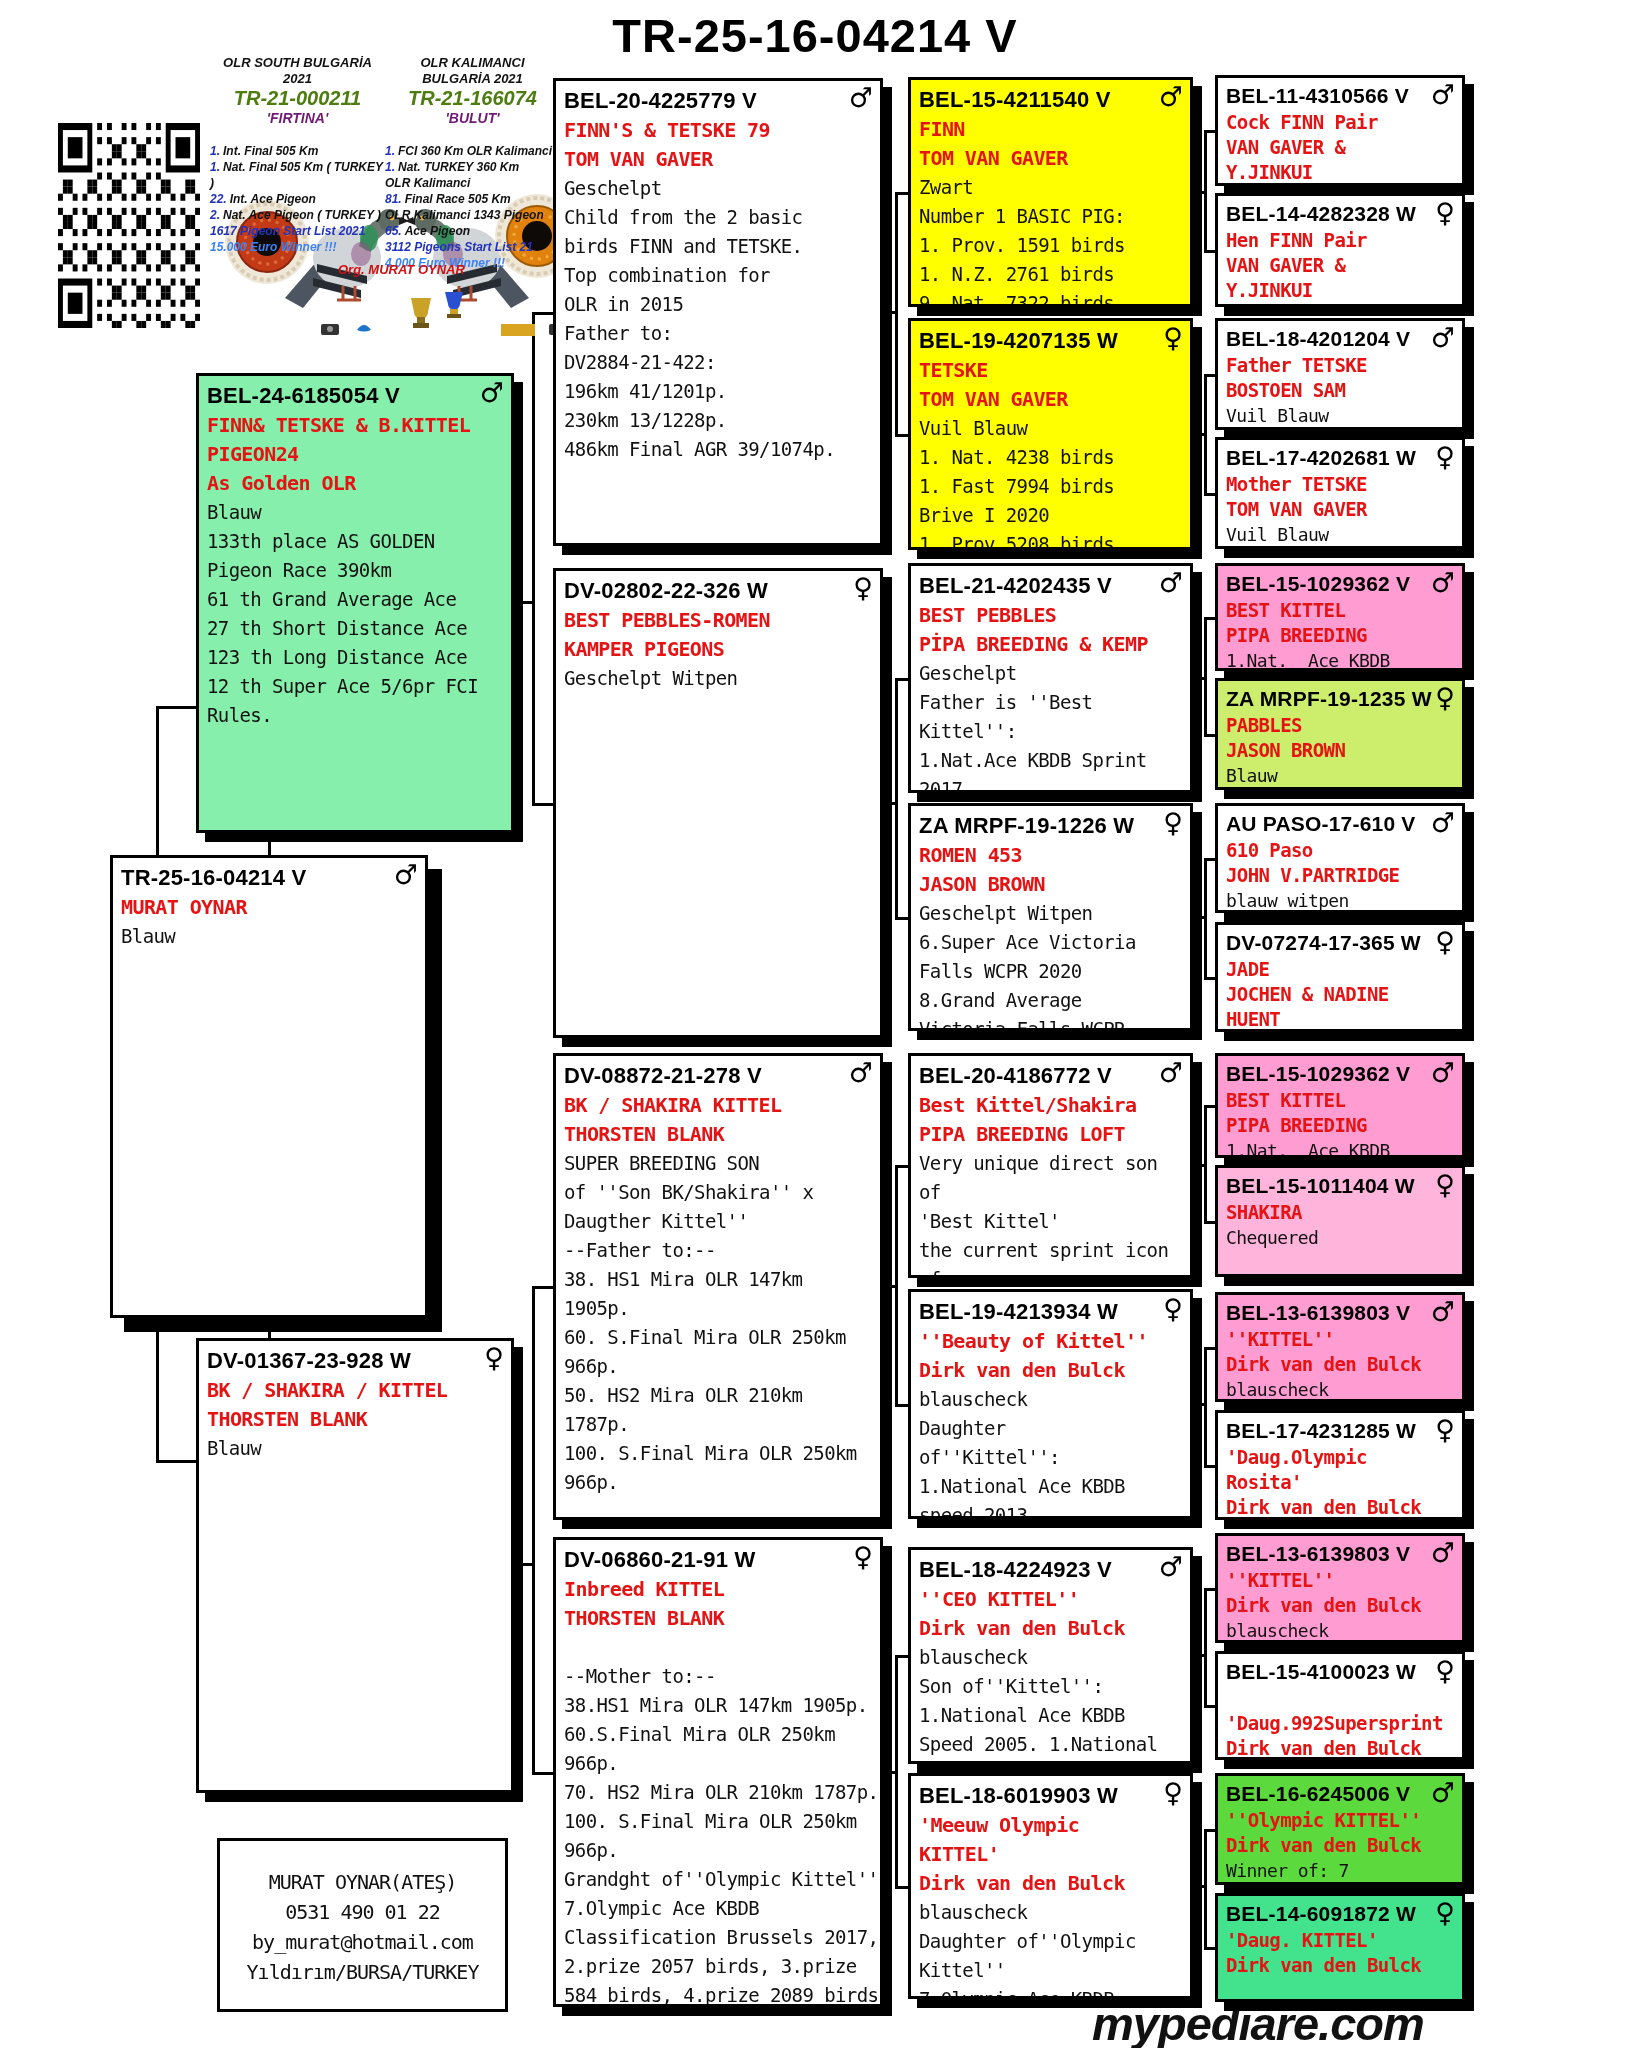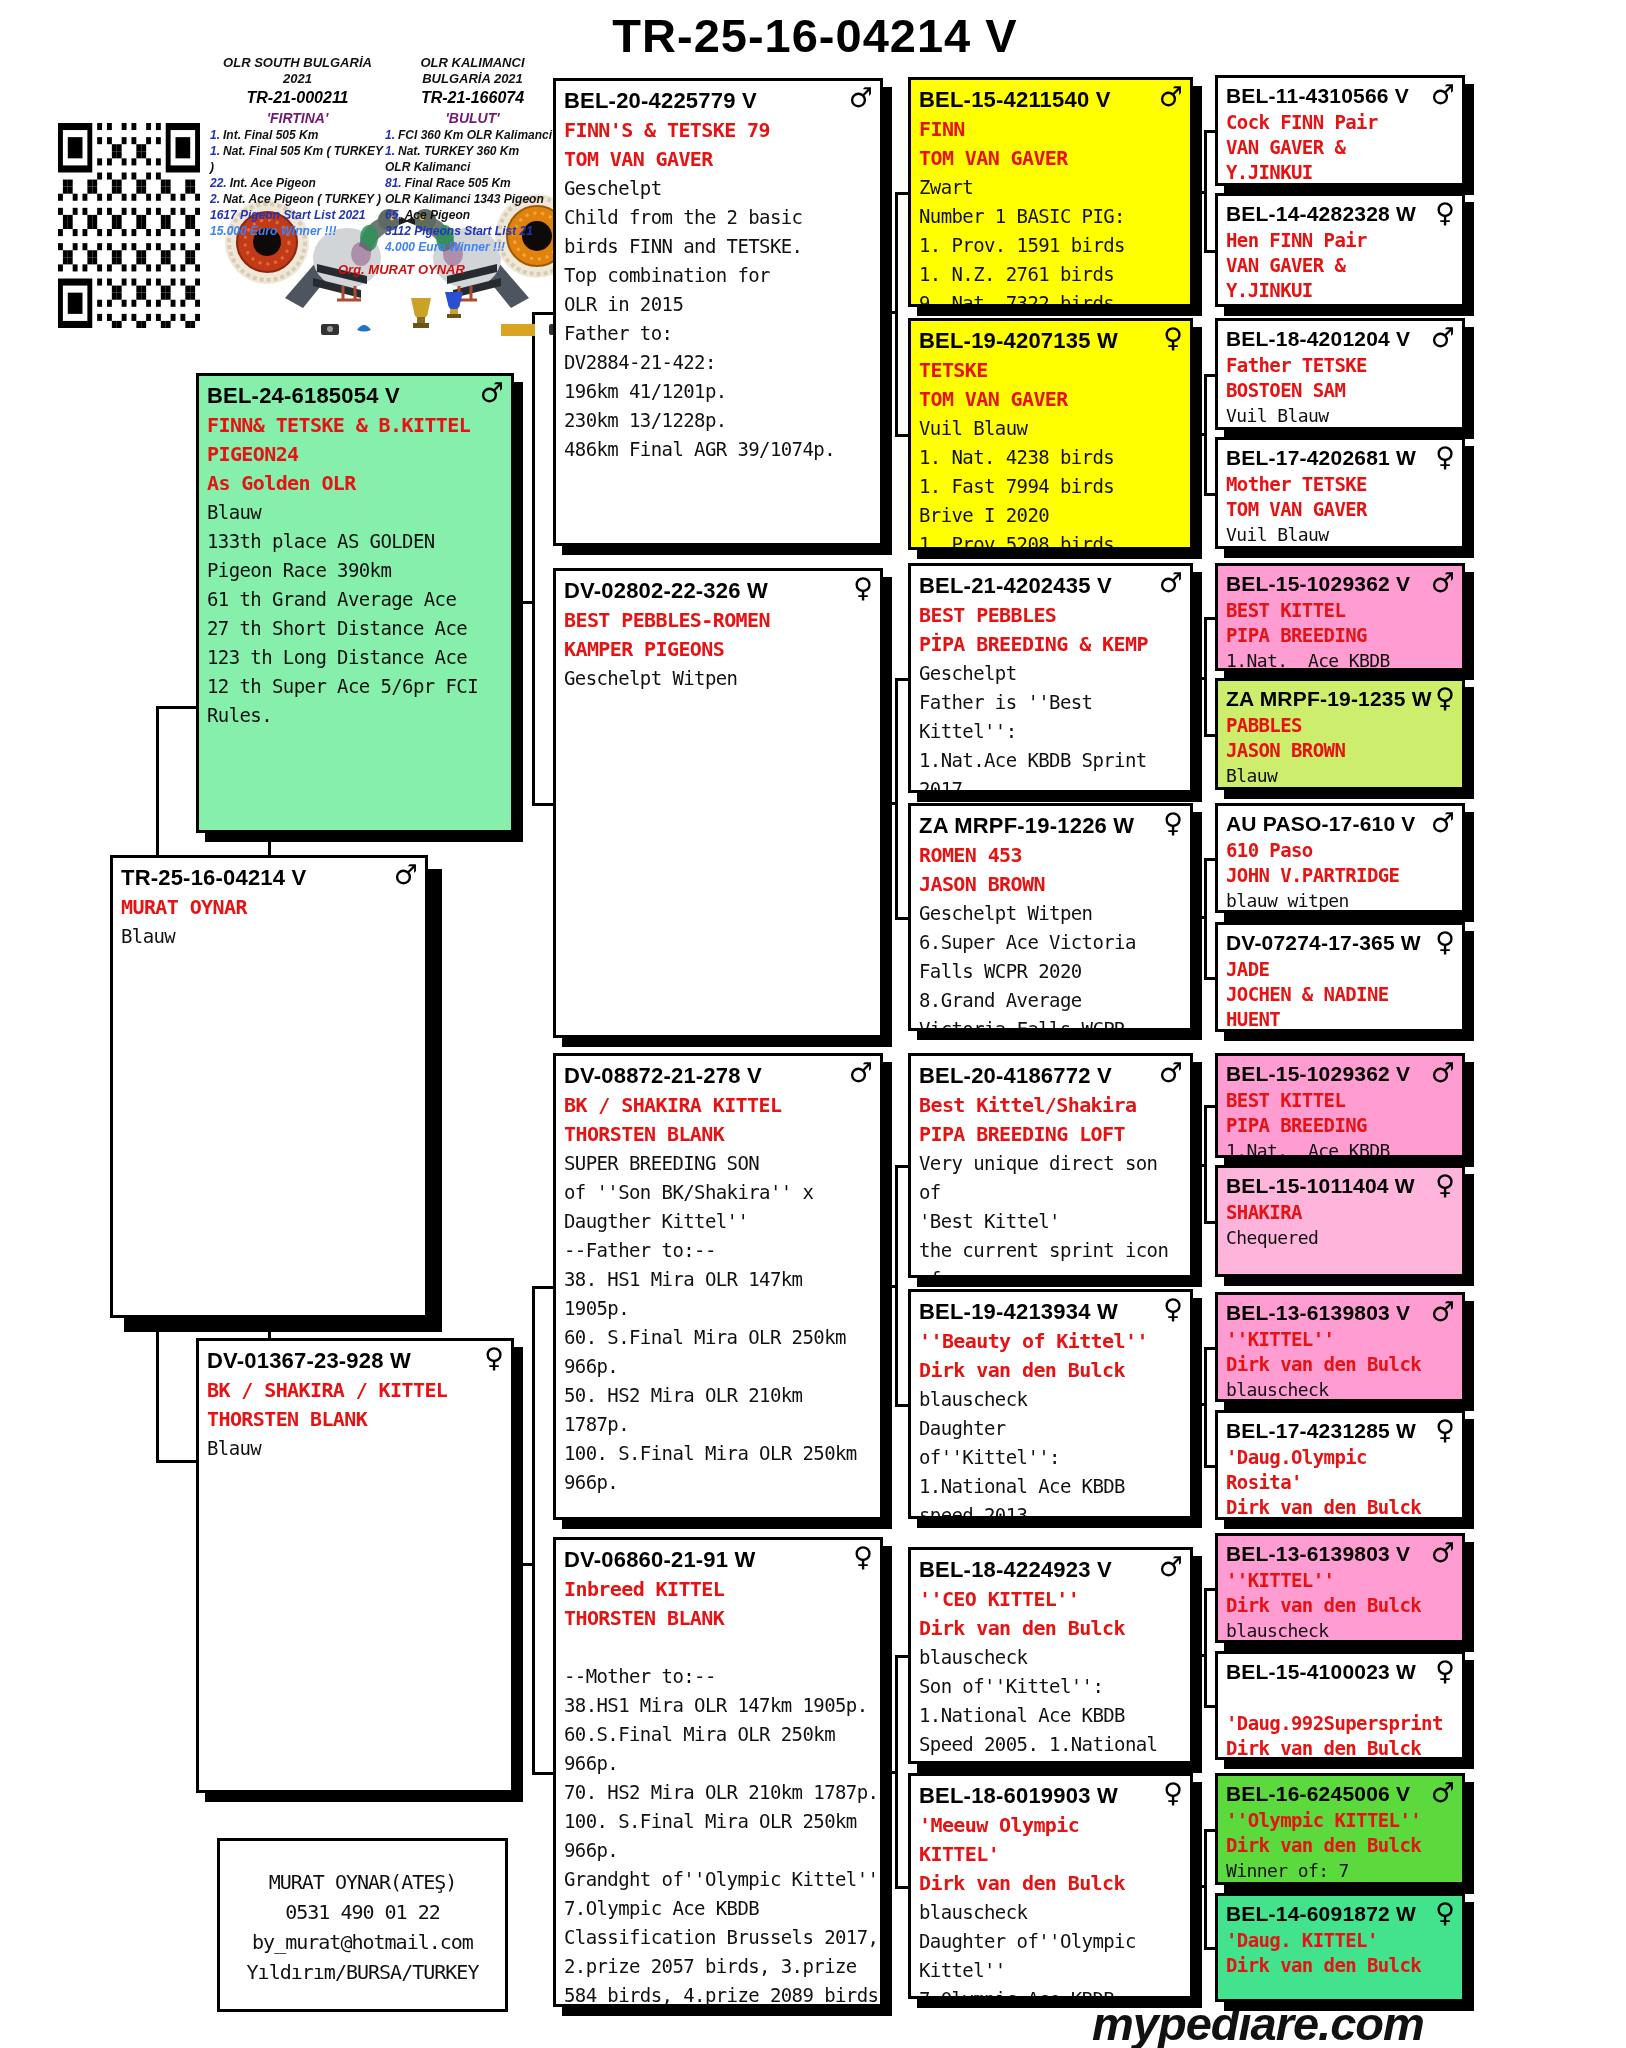--- a/index.html
+++ b/index.html
@@ -27,23 +27,23 @@
   #watermark{position:absolute;left:1092px;top:1996px;font-size:47px;font-weight:800;
         font-style:italic;color:#111;letter-spacing:-1px;}
   
   #contact{position:absolute;left:217px;top:1838px;width:291px;height:174px;border:3px solid #000;
         background:#fff;box-sizing:border-box;text-align:center;padding-top:26px;}
   #contact div{font-family:"DejaVu Sans Mono",monospace;font-size:20px;line-height:30px;
         letter-spacing:-1px;color:#111;white-space:pre;}
   
   .promo{position:absolute;text-align:center;z-index:3;}
   .p-head{font-size:13px;font-weight:bold;font-style:italic;color:#111;line-height:16px;}
-  .p-ring{font-size:16px;font-weight:bold;font-style:italic;color:#000000;line-height:22px;}
+  .p-ring{font-size:20px;font-weight:bold;font-style:italic;color:#4d7c0f;line-height:22px;}
   .p-nick{font-size:14px;font-weight:bold;font-style:italic;color:#701a75;line-height:18px;}
-  .p-lines{margin-top:0;}
+  .p-lines{margin-top:16px;}
   .p-lines div{font-size:12px;line-height:16px;font-weight:bold;font-style:italic;text-align:left;}
   .pl-black{color:#111;}.pl-blue{color:#2233bb;}.pl-red{color:#3b82f6;}
   .p-num{color:#2233bb;margin-right:3px;}
   #org-credit{position:absolute;left:338px;top:262px;width:150px;font-size:13px;font-weight:bold;
         font-style:italic;color:#d01010;z-index:4;}
   #qr{position:absolute;left:58px;top:123px;z-index:3;}
   #art{position:absolute;left:205px;top:150px;z-index:2;}
 </style>
 </head>
 <body>

